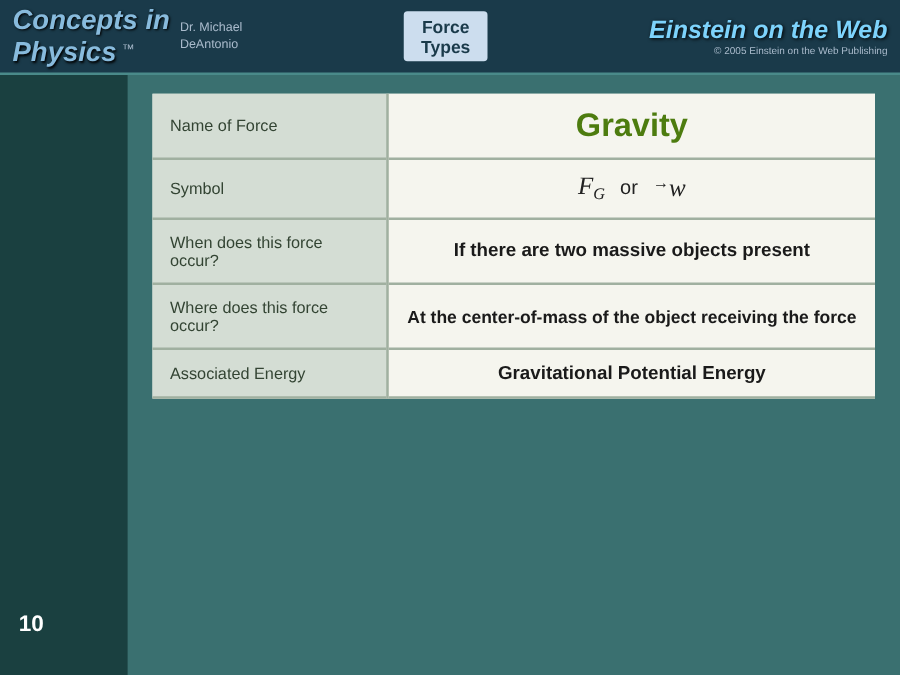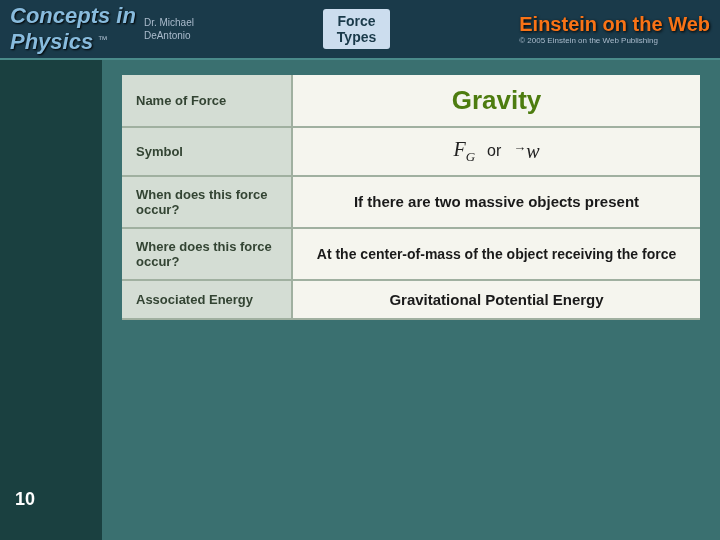--- a/index.html
+++ b/index.html
@@ -67,30 +67,31 @@
       text-align: center;
     }
 
     .header-right {
       display: flex;
       align-items: center;
       gap: 6px;
     }
 
     .einstein-logo {
-      color: #f97316;
+      color: #7dd3fc;
       font-size: 20px;
+      font-style: italic;
       font-weight: bold;
       text-shadow: 1px 1px 3px #000;
     }
 
     .einstein-sub {
       color: #aabbcc;
       font-size: 8px;
-      text-align: left;
+      text-align: right;
     }
 
     
     .main-content {
       display: flex;
       width: 100%;
       height: 480px;
     }
 
     
@@ -127,25 +128,25 @@
     .info-table tr {
       border-bottom: 2px solid #a0b0a0;
     }
 
     .info-table td {
       padding: 10px 14px;
       vertical-align: middle;
     }
 
     .label-cell {
-      width: 170px;
+      width: 188px;
       background: #d4ddd4;
       color: #334433;
       font-size: 13px;
-      font-weight: bold;
+      font-weight: normal;
       border-right: 2px solid #a0b0a0;
     }
 
     .value-cell {
       background: #f5f5ee;
       color: #222;
       font-size: 15px;
       text-align: center;
     }
 

